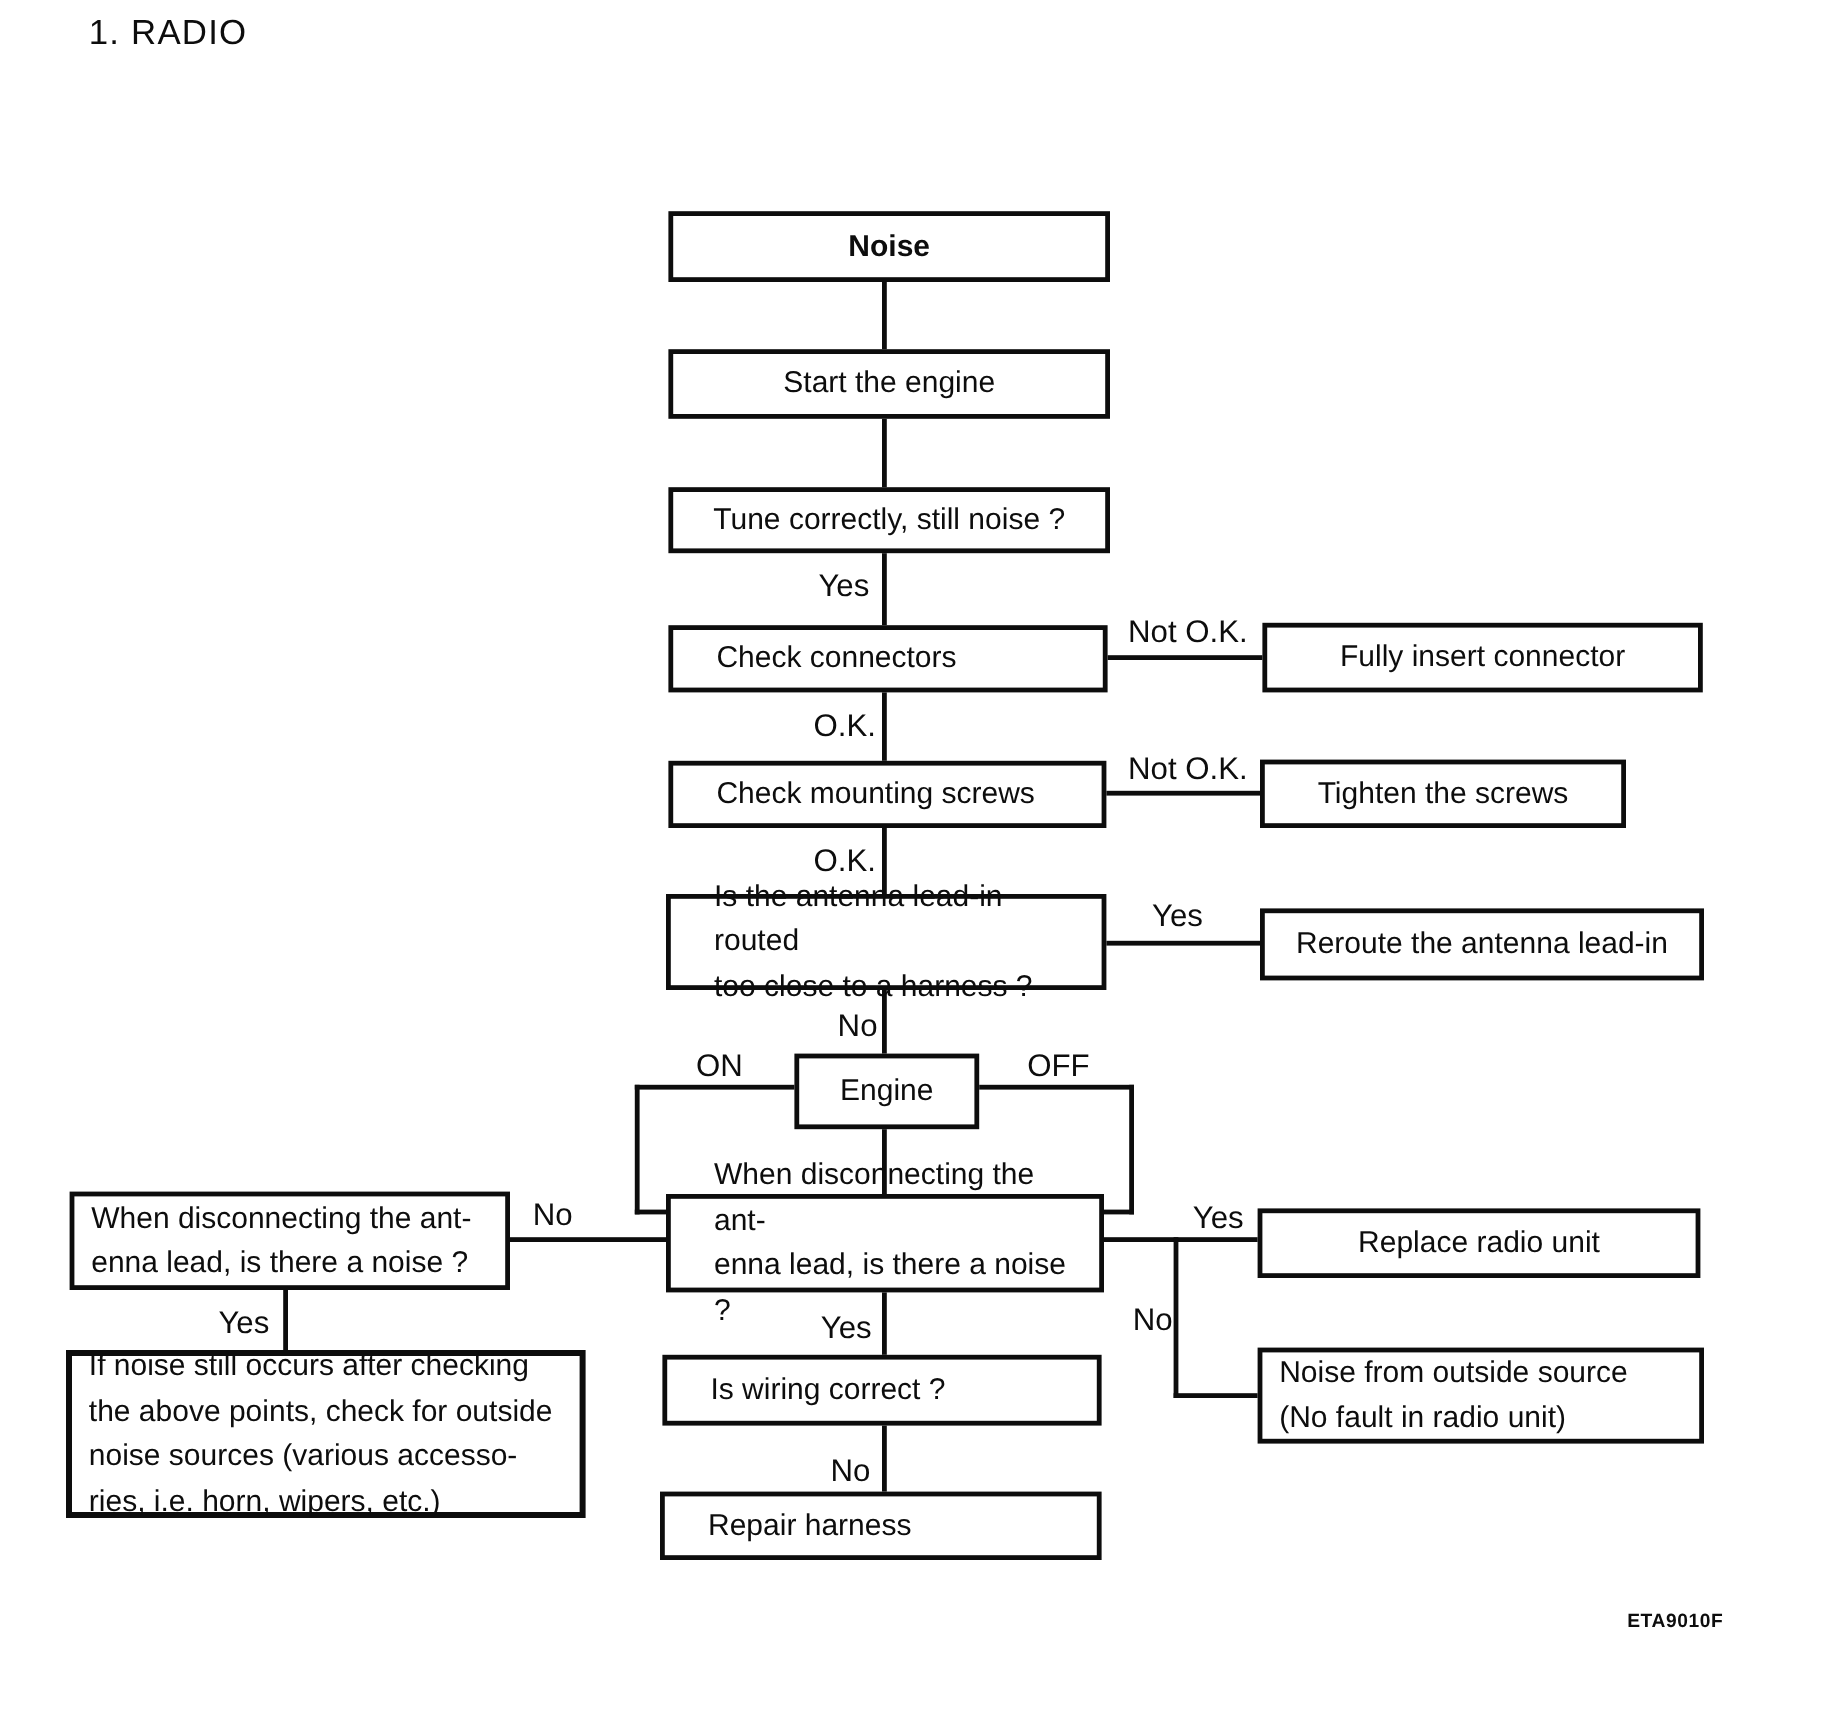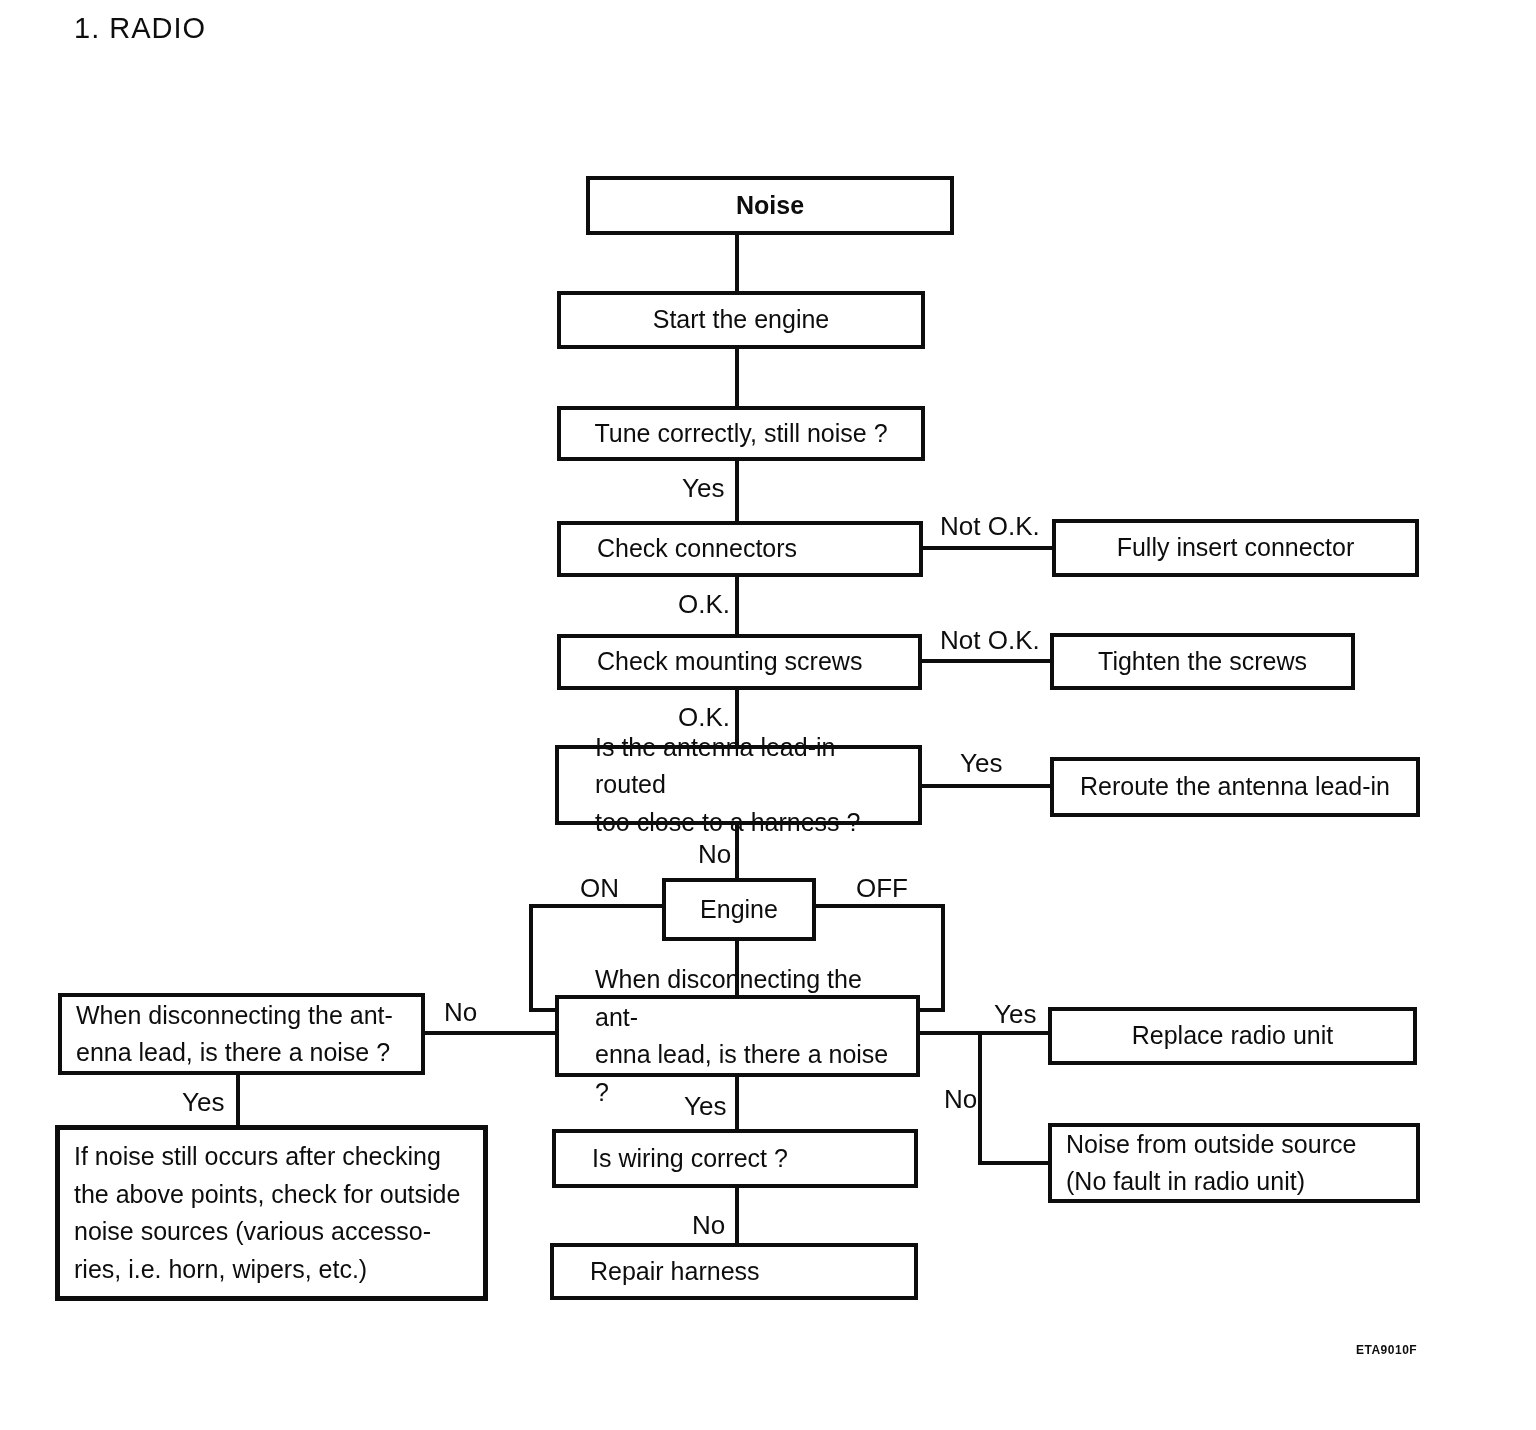--- a/index.html
+++ b/index.html
@@ -33,52 +33,52 @@
   .box.tightpad { padding-left:14px; }
   .box.bold { font-weight:700; }
   .box.thick { border-width:5px; }
   .ln { position:absolute; background:#0d0d0d; z-index:1; }
   .lbl {
     position:absolute; font-size:26px; line-height:1.1;
     color:#0d0d0d; z-index:3; white-space:nowrap;
   }
   .figcode {
     position:absolute; left:1356px; top:1343px;
-    font-size:12px; font-weight:700; letter-spacing:0.5px;
+    font-size:16px; font-weight:700; letter-spacing:0.5px;
     color:#0d0d0d;
   }
 </style>
 </head>
 <body>
 
 <div class="page">
 
   <div class="title">1. RADIO</div>
 
-  <div class="box center bold" style="left:586px;top:176px;width:368px;height:59px">Noise</div>
+  <div class="box center bold" style="left:557px;top:176px;width:368px;height:59px">Noise</div>
   <div class="box center" style="left:557px;top:291px;width:368px;height:58px">Start the engine</div>
   <div class="box center" style="left:557px;top:406px;width:368px;height:55px">Tune correctly, still noise ?</div>
   <div class="box left" style="left:557px;top:521px;width:366px;height:56px">Check connectors</div>
   <div class="box center" style="left:1052px;top:519px;width:367px;height:58px">Fully insert connector</div>
   <div class="box left" style="left:557px;top:634px;width:365px;height:56px">Check mounting screws</div>
   <div class="box center" style="left:1050px;top:633px;width:305px;height:57px">Tighten the screws</div>
   <div class="box left" style="left:555px;top:745px;width:367px;height:80px">Is the antenna lead-in routed
 too close to a harness ?</div>
   <div class="box center" style="left:1050px;top:757px;width:370px;height:60px">Reroute the antenna lead-in</div>
   <div class="box center" style="left:662px;top:878px;width:154px;height:63px">Engine</div>
 
   <div class="box left tightpad" style="left:58px;top:993px;width:367px;height:82px">When disconnecting the ant-
 enna lead, is there a noise ?</div>
   <div class="box left" style="left:555px;top:995px;width:365px;height:82px">When disconnecting the ant-
 enna lead, is there a noise ?</div>
   <div class="box center" style="left:1048px;top:1007px;width:369px;height:58px">Replace radio unit</div>
   <div class="box left tightpad" style="left:1048px;top:1123px;width:372px;height:80px">Noise from outside source
 (No fault in radio unit)</div>
 
-  <div class="box left tightpad thick" style="left:55px;top:1125px;width:433px;height:176px">If noise still occurs after checking
+  <div class="box left tightpad thick" style="left:55px;top:1125px;width:433px;height:140px">If noise still occurs after checking
 the above points, check for outside
 noise sources (various accesso-
 ries, i.e. horn, wipers, etc.)</div>
   <div class="box left" style="left:552px;top:1129px;width:366px;height:59px">Is wiring correct ?</div>
   <div class="box left" style="left:550px;top:1243px;width:368px;height:57px">Repair harness</div>
 
   <div class="ln" style="left:735px;top:233px;width:4px;height:62px"></div>
   <div class="ln" style="left:735px;top:347px;width:4px;height:63px"></div>
   <div class="ln" style="left:735px;top:459px;width:4px;height:66px"></div>
   <div class="ln" style="left:735px;top:575px;width:4px;height:63px"></div>

